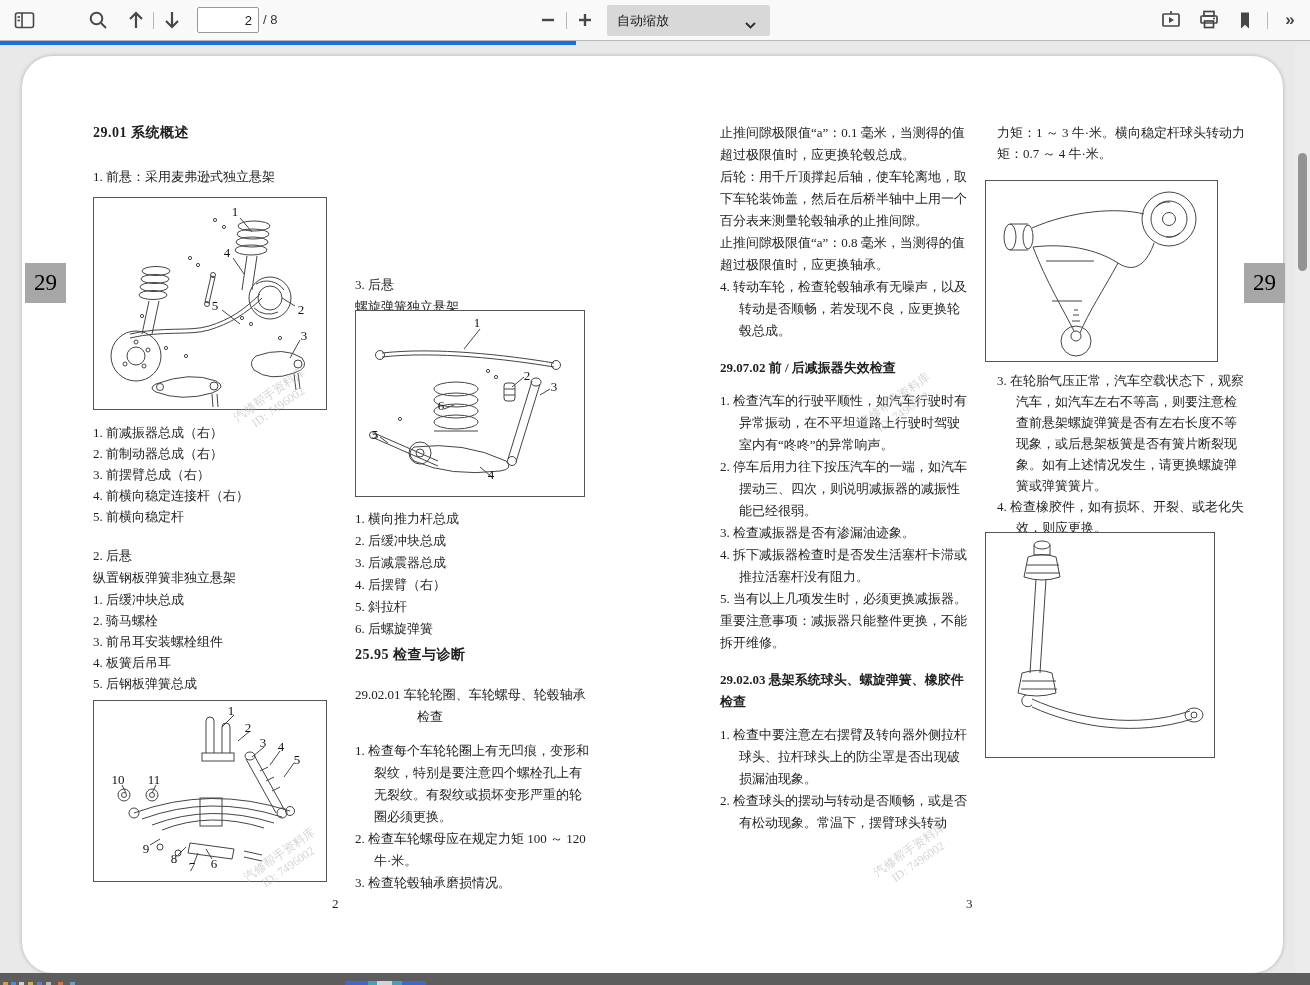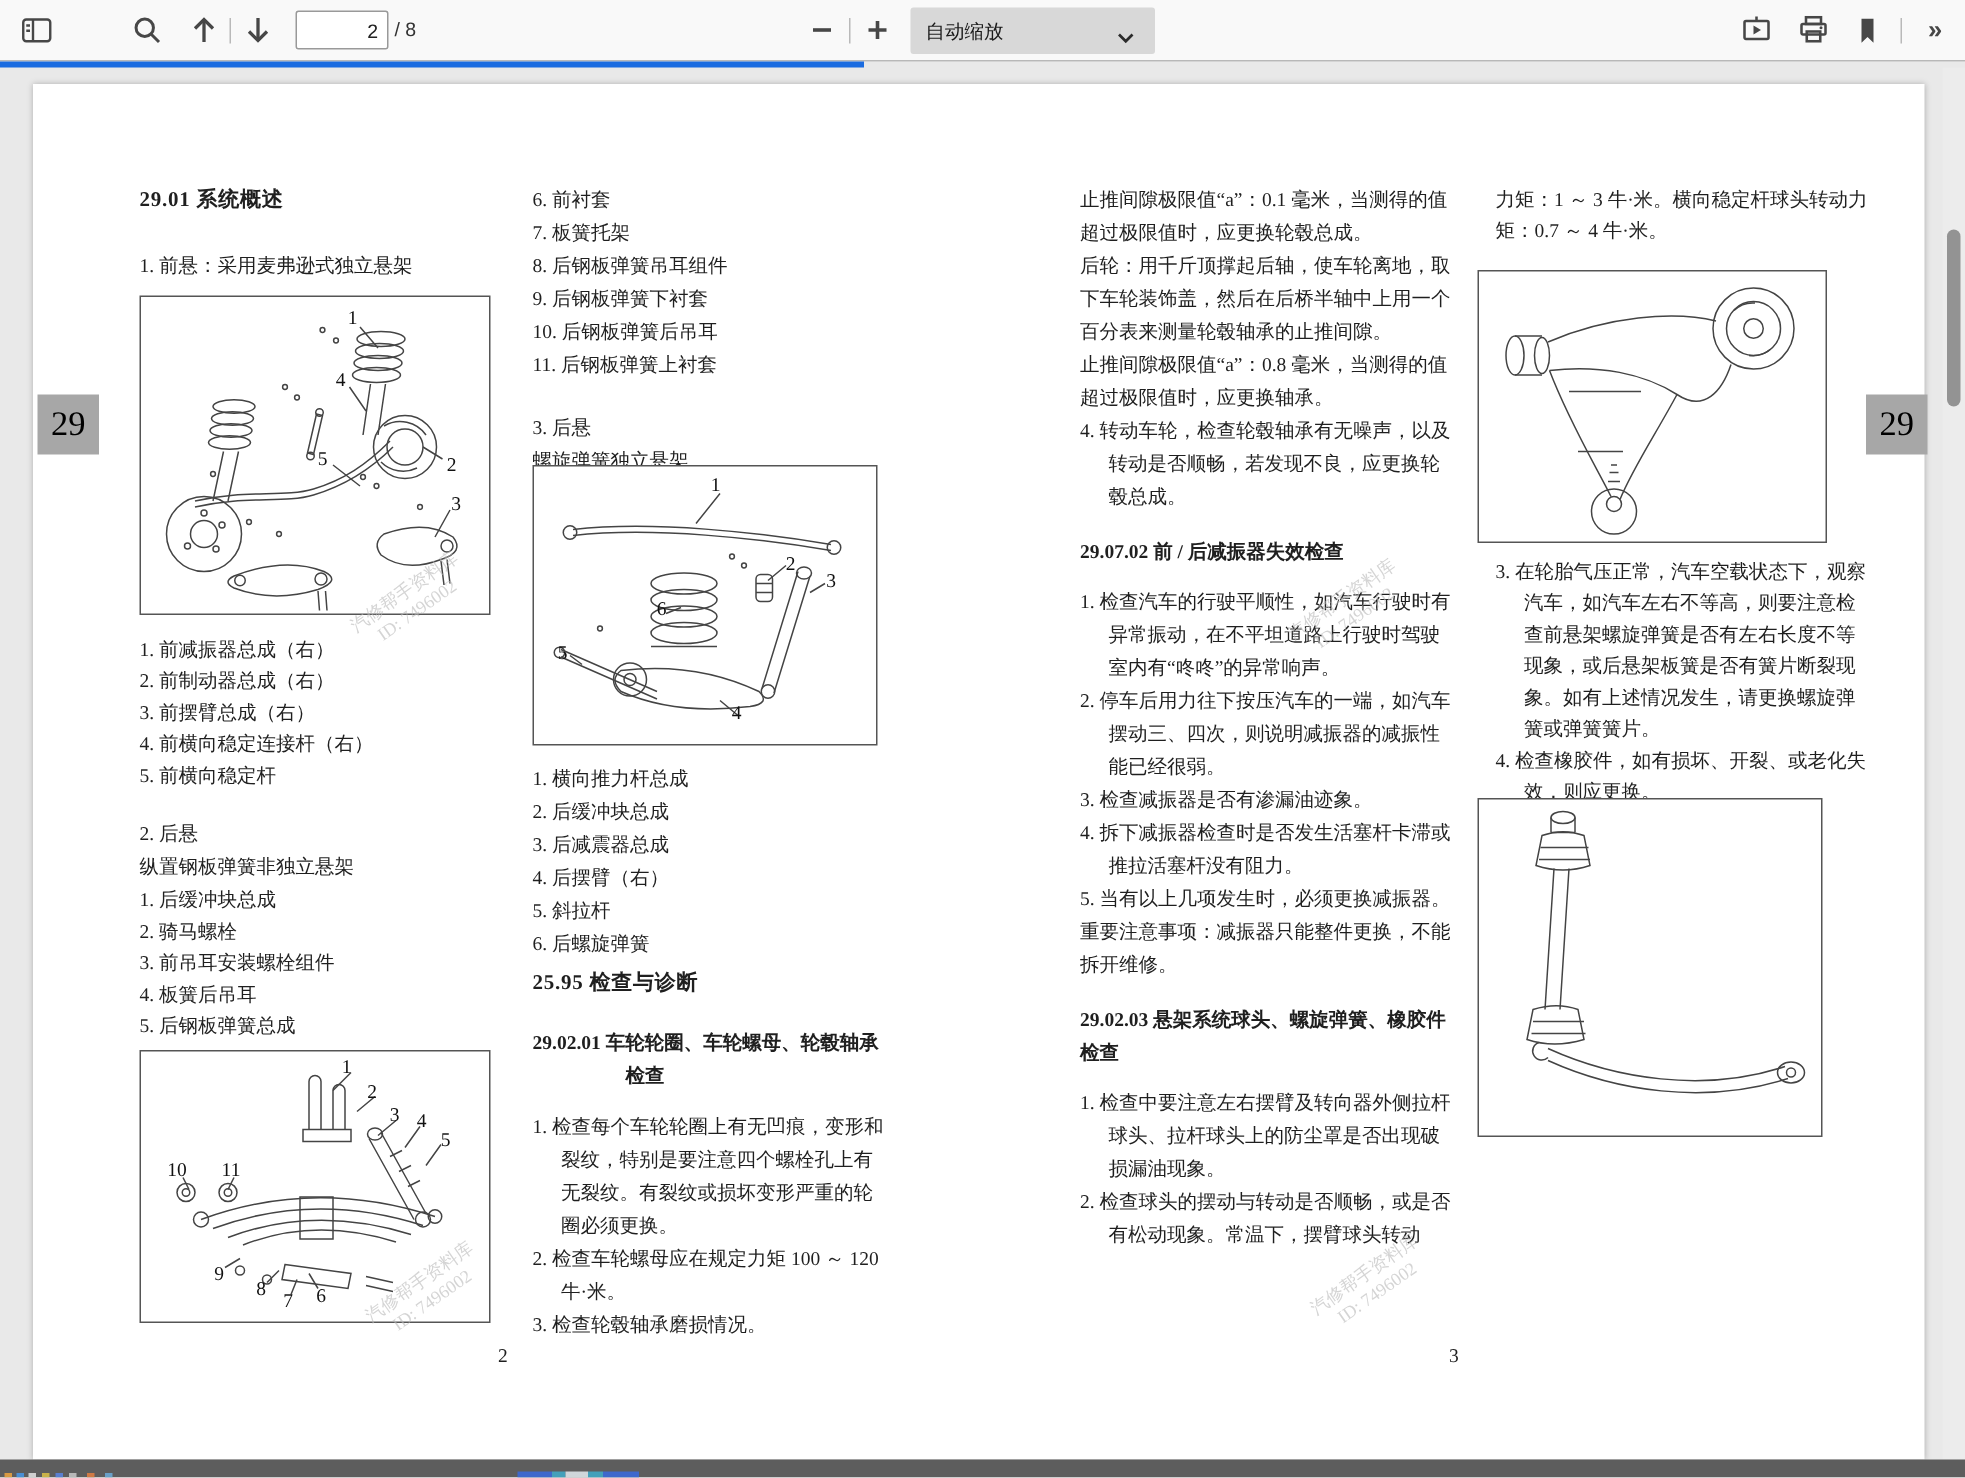--- a/index.html
+++ b/index.html
@@ -30,21 +30,21 @@
     display:flex;align-items:center;padding:0 10px;box-sizing:border-box;
   }
   .zoom-select .chev{position:absolute;right:14px;top:12px;}
   .dbl-chev{font-size:17px;color:#474747;font-weight:bold;}
   .progress{position:absolute;left:0;top:41px;width:576px;height:4px;background:#1b6ce0;z-index:31;}
   
   .viewer{position:absolute;left:0;top:45px;width:1310px;height:928px;background:#e9e9e9;}
   .spread{
     position:absolute;left:22px;top:11px;width:1261px;height:917px;
     background:#ffffff;box-shadow:0 0 4px rgba(0,0,0,.25);
-    color:#1f1f1f;font-family:"Liberation Serif","DejaVu Serif",serif;
+    color:#1f1f1f;font-family:"Liberation Serif","DejaVu Serif",serif;border-radius:31px;
   }
   .chapter-tab{
     position:absolute;width:41px;height:40px;background:#a7a7a7;
     display:flex;align-items:center;justify-content:center;
     font-family:"Liberation Serif",serif;font-size:23px;color:#000;z-index:5;
   }
   .tab-left{left:25px;top:218px;}
   .tab-right{left:1244px;top:218px;}
   
   .scrollbar{position:absolute;right:0;top:0;width:15px;height:928px;background:#ececec;}
@@ -340,28 +340,20 @@
         <span class="callout" style="left: 24px; top: 79px;">10</span>
         <span class="callout" style="left: 60px; top: 79px;">11</span>
         <span class="callout" style="left: 52px; top: 148px;">9</span>
         <span class="callout" style="left: 80px; top: 158px;">8</span>
         <span class="callout" style="left: 98px; top: 166px;">7</span>
         <span class="callout" style="left: 120px; top: 163px;">6</span>
       </div>
 
     <div class="abs pagenum" style="left:310px;top:840px">2</div>
 
-    <div class="abs lh22" style="left:333px;top:66px">
-        <div class="li">6. 前衬套</div>
-        <div class="li">7. 板簧托架</div>
-        <div class="li">8. 后钢板弹簧吊耳组件</div>
-        <div class="li">9. 后钢板弹簧下衬套</div>
-        <div class="li">10. 后钢板弹簧后吊耳</div>
-        <div class="li">11. 后钢板弹簧上衬套</div>
-      </div>
 
     <div class="abs bodytxt" style="left:333px;top:218px">3. 后悬</div>
     <div class="abs bodytxt" style="left:333px;top:240px">螺旋弹簧独立悬架</div>
 
     <div class="diag" style="left:333px;top:254px;width:230px;height:187px">
       <svg width="228" height="185" viewBox="0 0 228 185">
         <g fill="none" stroke="#444" stroke-width="1">
 
           <path d="M26 42 C80 36 150 44 198 52 M26 46 C80 40 150 48 198 56"></path>
           <circle cx="24" cy="44" r="4.5"></circle>
@@ -404,21 +396,21 @@
     <div class="abs lh22" style="left:333px;top:452px">
         <div class="li">1. 横向推力杆总成</div>
         <div class="li">2. 后缓冲块总成</div>
         <div class="li">3. 后减震器总成</div>
         <div class="li">4. 后摆臂（右）</div>
         <div class="li">5. 斜拉杆</div>
         <div class="li">6. 后螺旋弹簧</div>
       </div>
 
     <div class="abs h1" style="left:333px;top:590px">25.95  检查与诊断</div>
-    <div class="abs col" style="left:333px;top:628px;width:240px;font-weight:bold">
+    <div class="abs col" style="left:333px;top:628px;width:240px;font-weight:normal">
       <div>29.02.01  车轮轮圈、车轮螺母、轮毂轴承</div>
       <div class="h3line2">检查</div>
     </div>
     <div class="abs col" style="left:333px;top:684px;width:237px">
         <div class="blk blk-num">1. 检查每个车轮轮圈上有无凹痕，变形和裂纹，特别是要注意四个螺栓孔上有无裂纹。有裂纹或损坏变形严重的轮圈必须更换。</div>
         <div class="blk blk-num">2. 检查车轮螺母应在规定力矩 100 ～ 120 牛·米。</div>
         <div class="blk blk-num">3. 检查轮毂轴承磨损情况。</div>
       </div>
 
     <div class="abs col" style="left:698px;top:66px;width:248px">

